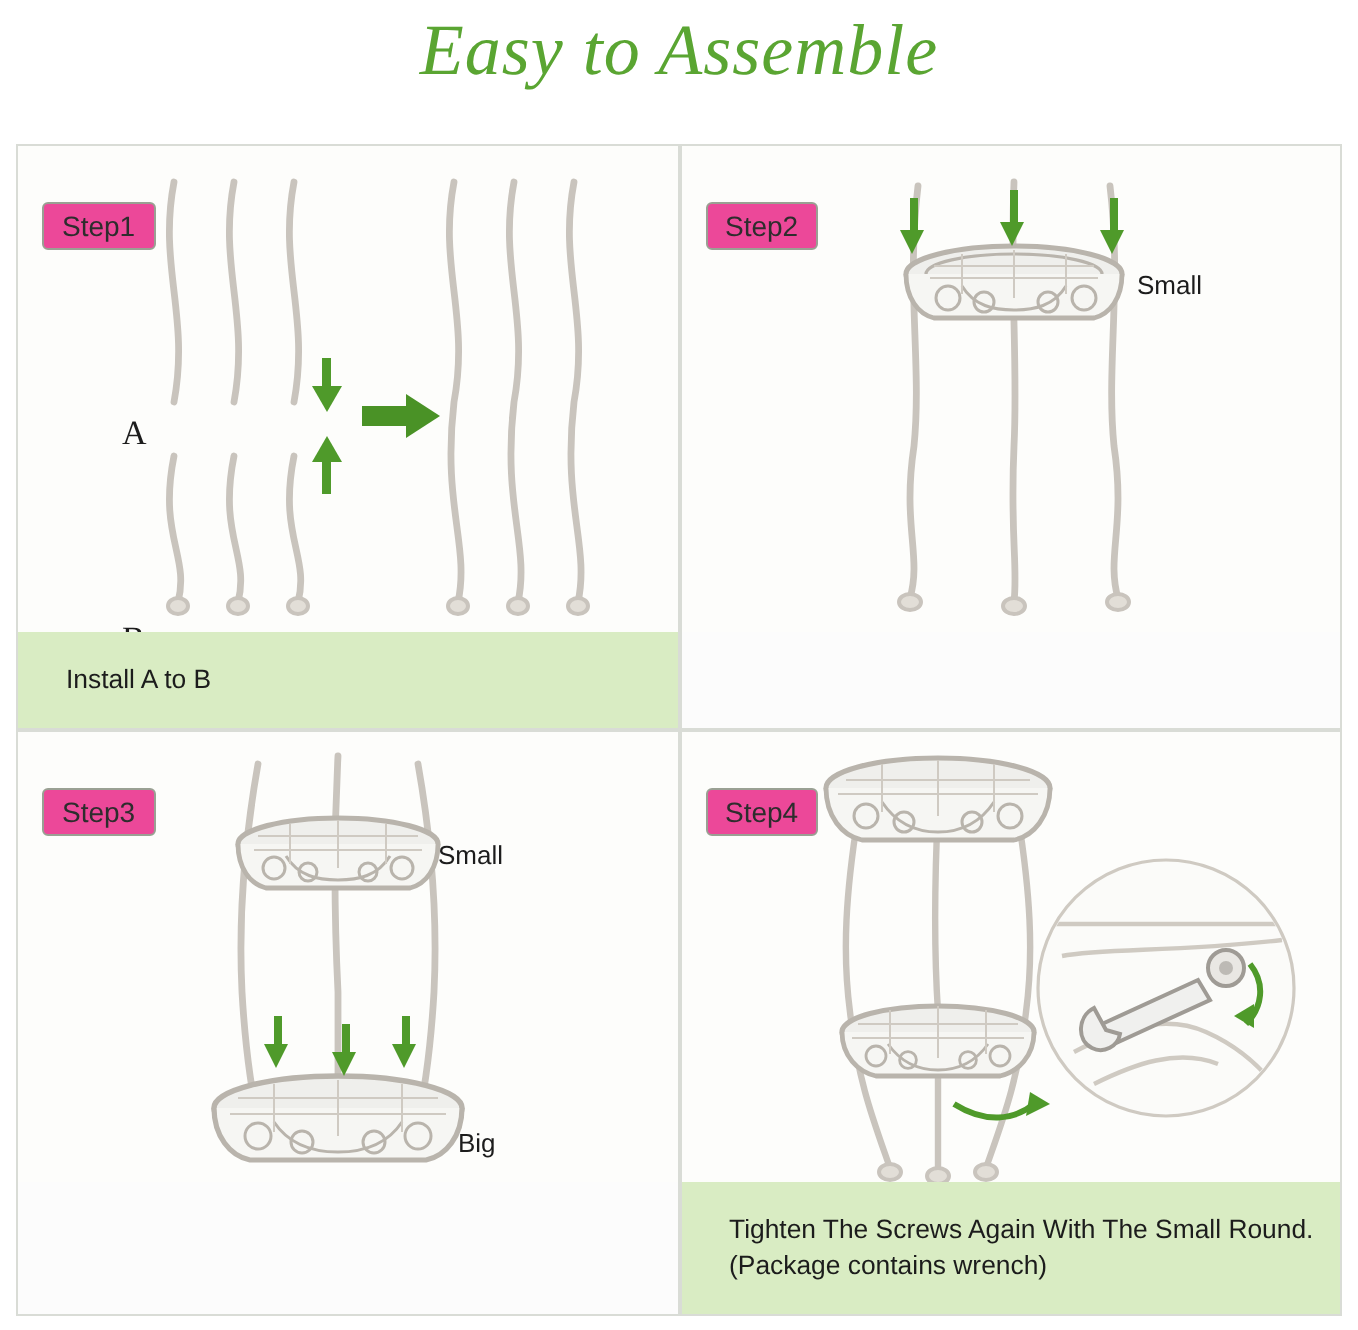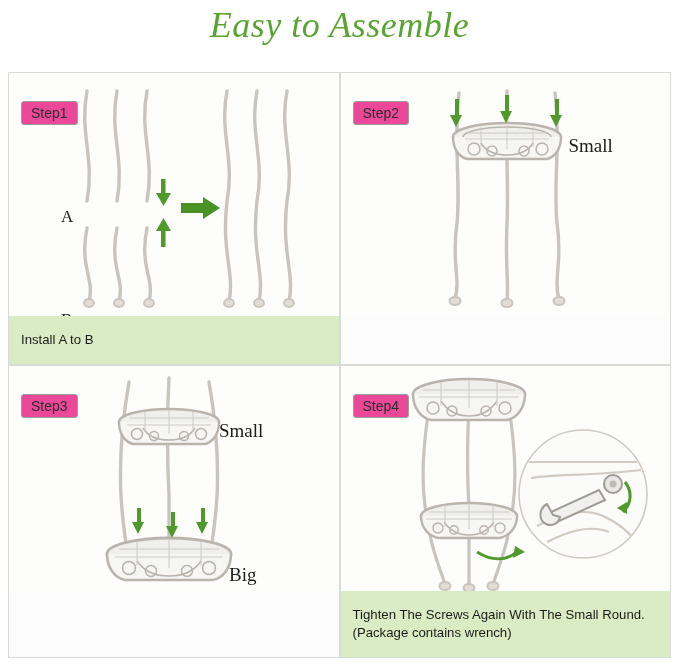--- a/index.html
+++ b/index.html
@@ -73,37 +73,37 @@
   }
   .caption {
     position: absolute;
     left: 0;
     right: 0;
     bottom: 0;
     height: 48px;
     background: #d9ecc3;
     display: flex;
     align-items: center;
-    padding-left: 12px;
+    padding-left: 24px;
     padding-right: 8px;
     box-sizing: border-box;
     font-size: 13.2px;
     color: #1c1c1c;
     line-height: 1.35;
   }
   .cell.tall .caption { height: 66px; align-items: center; }
   .label-txt {
     position: absolute;
     font-size: 17px;
     color: #1c1c1c;
     font-family: "Liberation Serif", serif;
   }
   .label-small {
-    font-size: 19px;
-    font-family: Liberation Serif, serif;
+    font-size: 13px;
+    font-family: Liberation Sans, sans-serif;
   }
   svg { display: block; }
   .cap2 { white-space: pre-line; }
 </style>
 </head>
 <body>
 
 <div class="page">
 
   <div class="title">Easy to Assemble</div>

